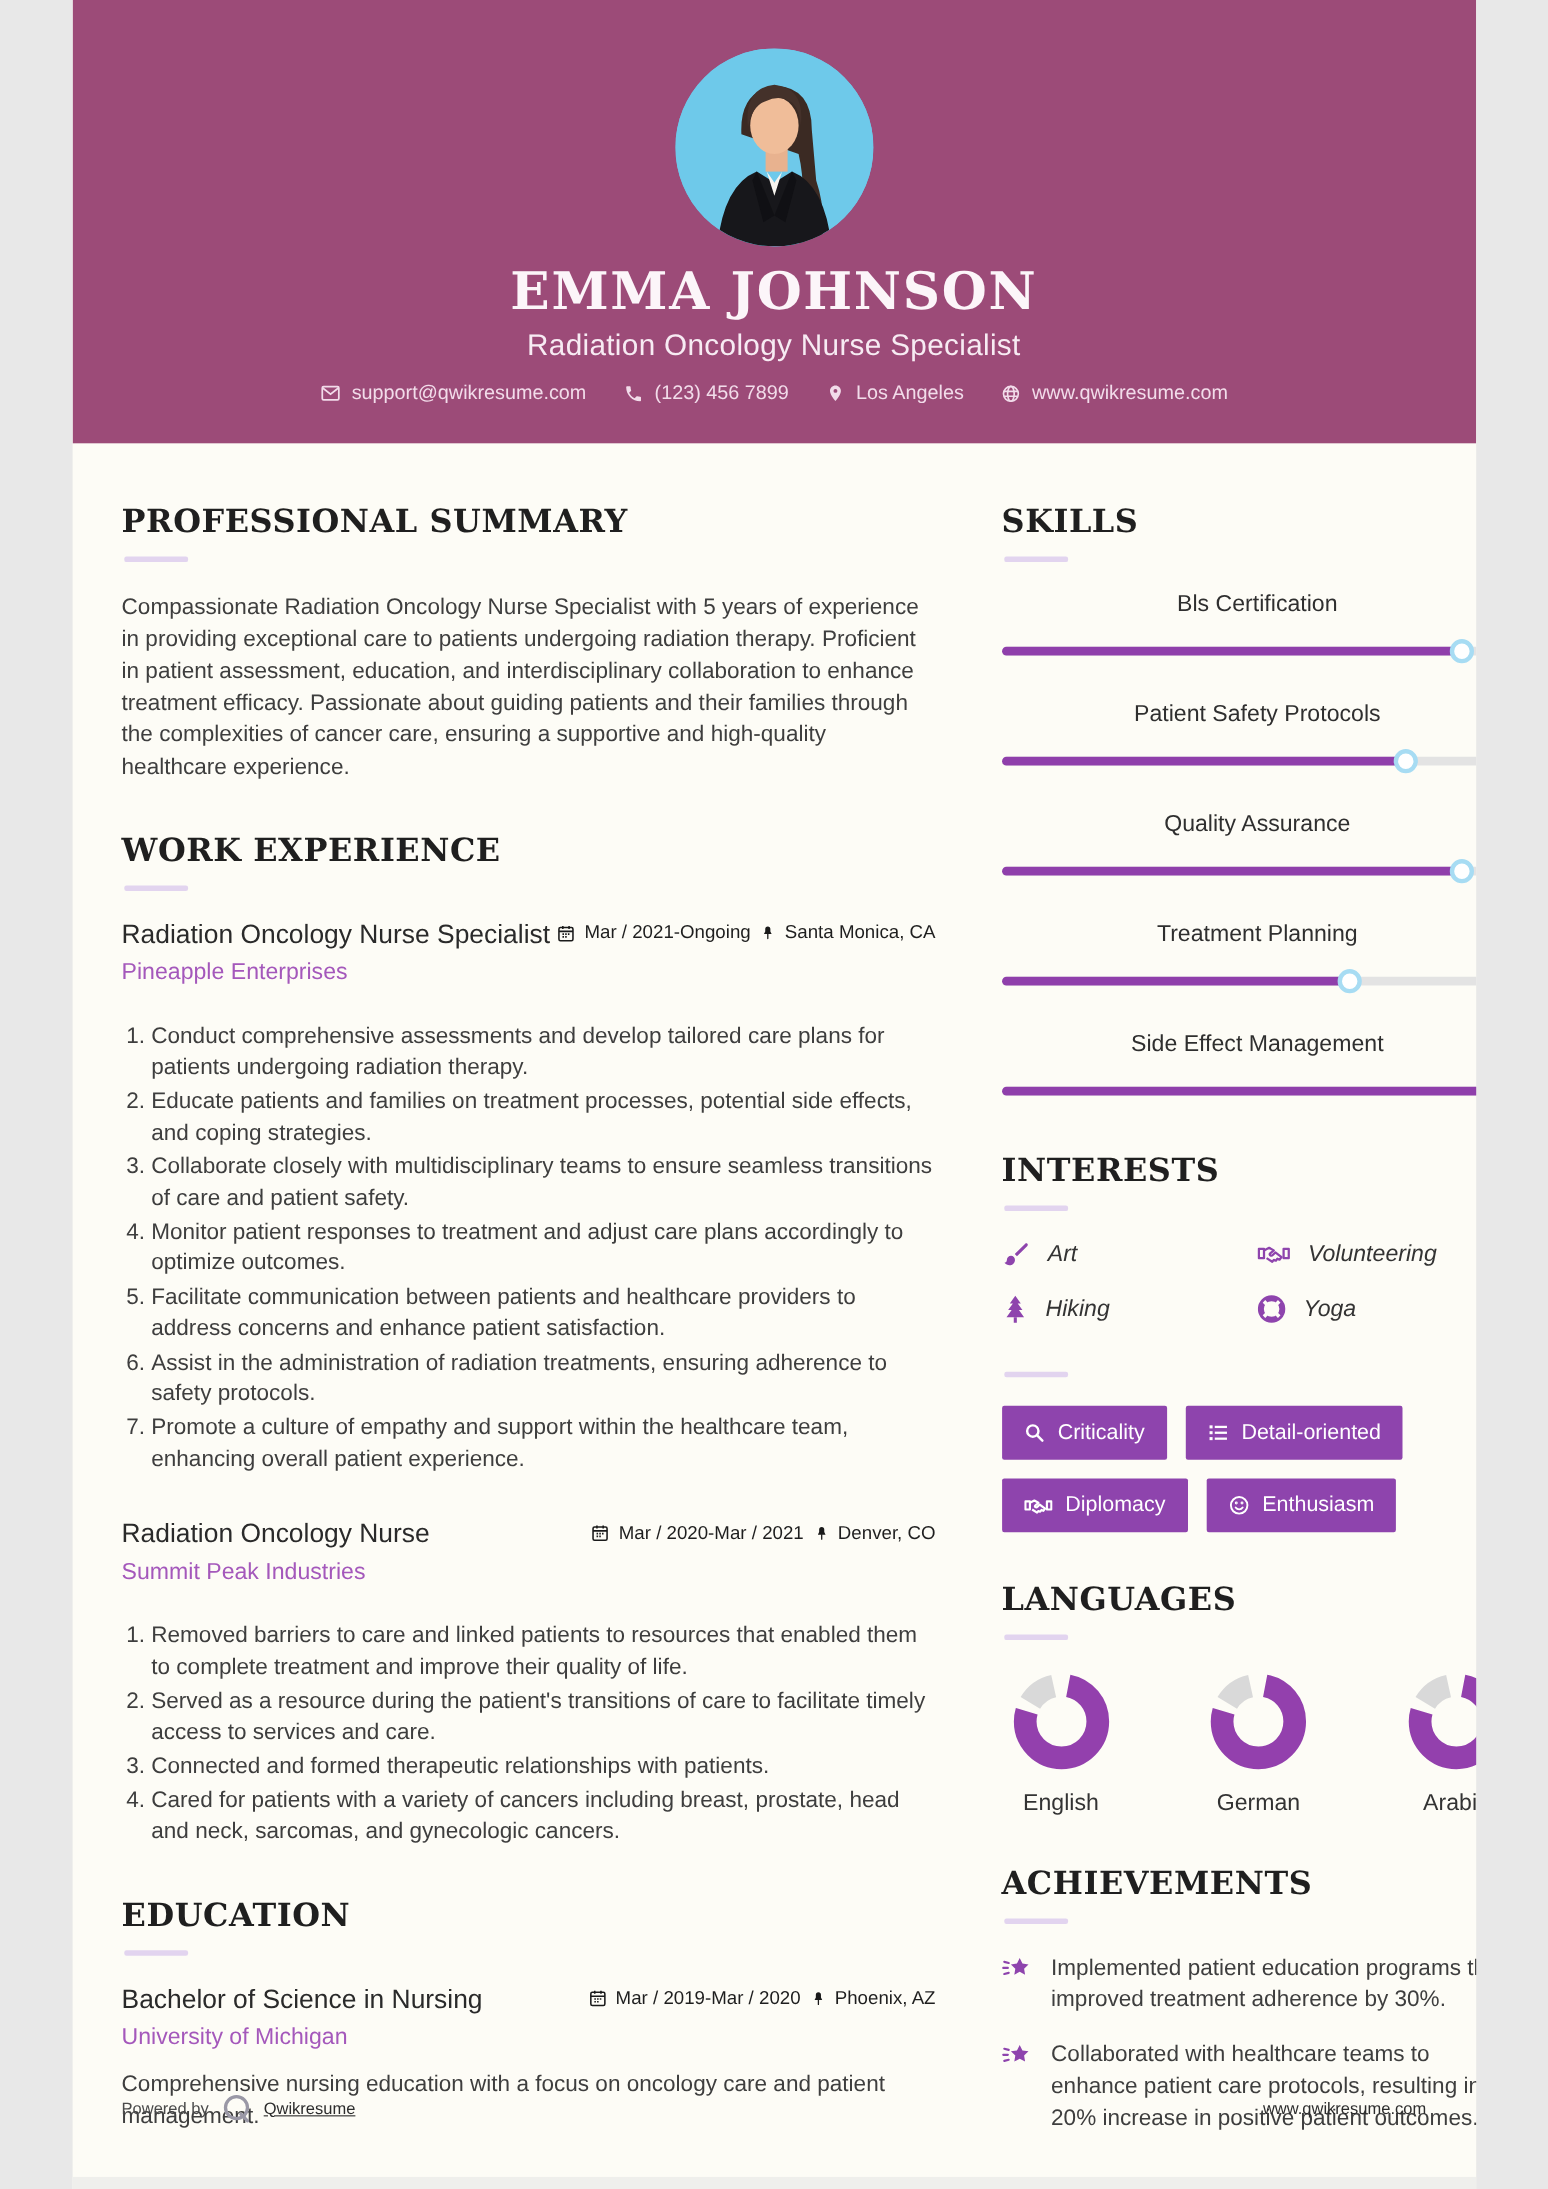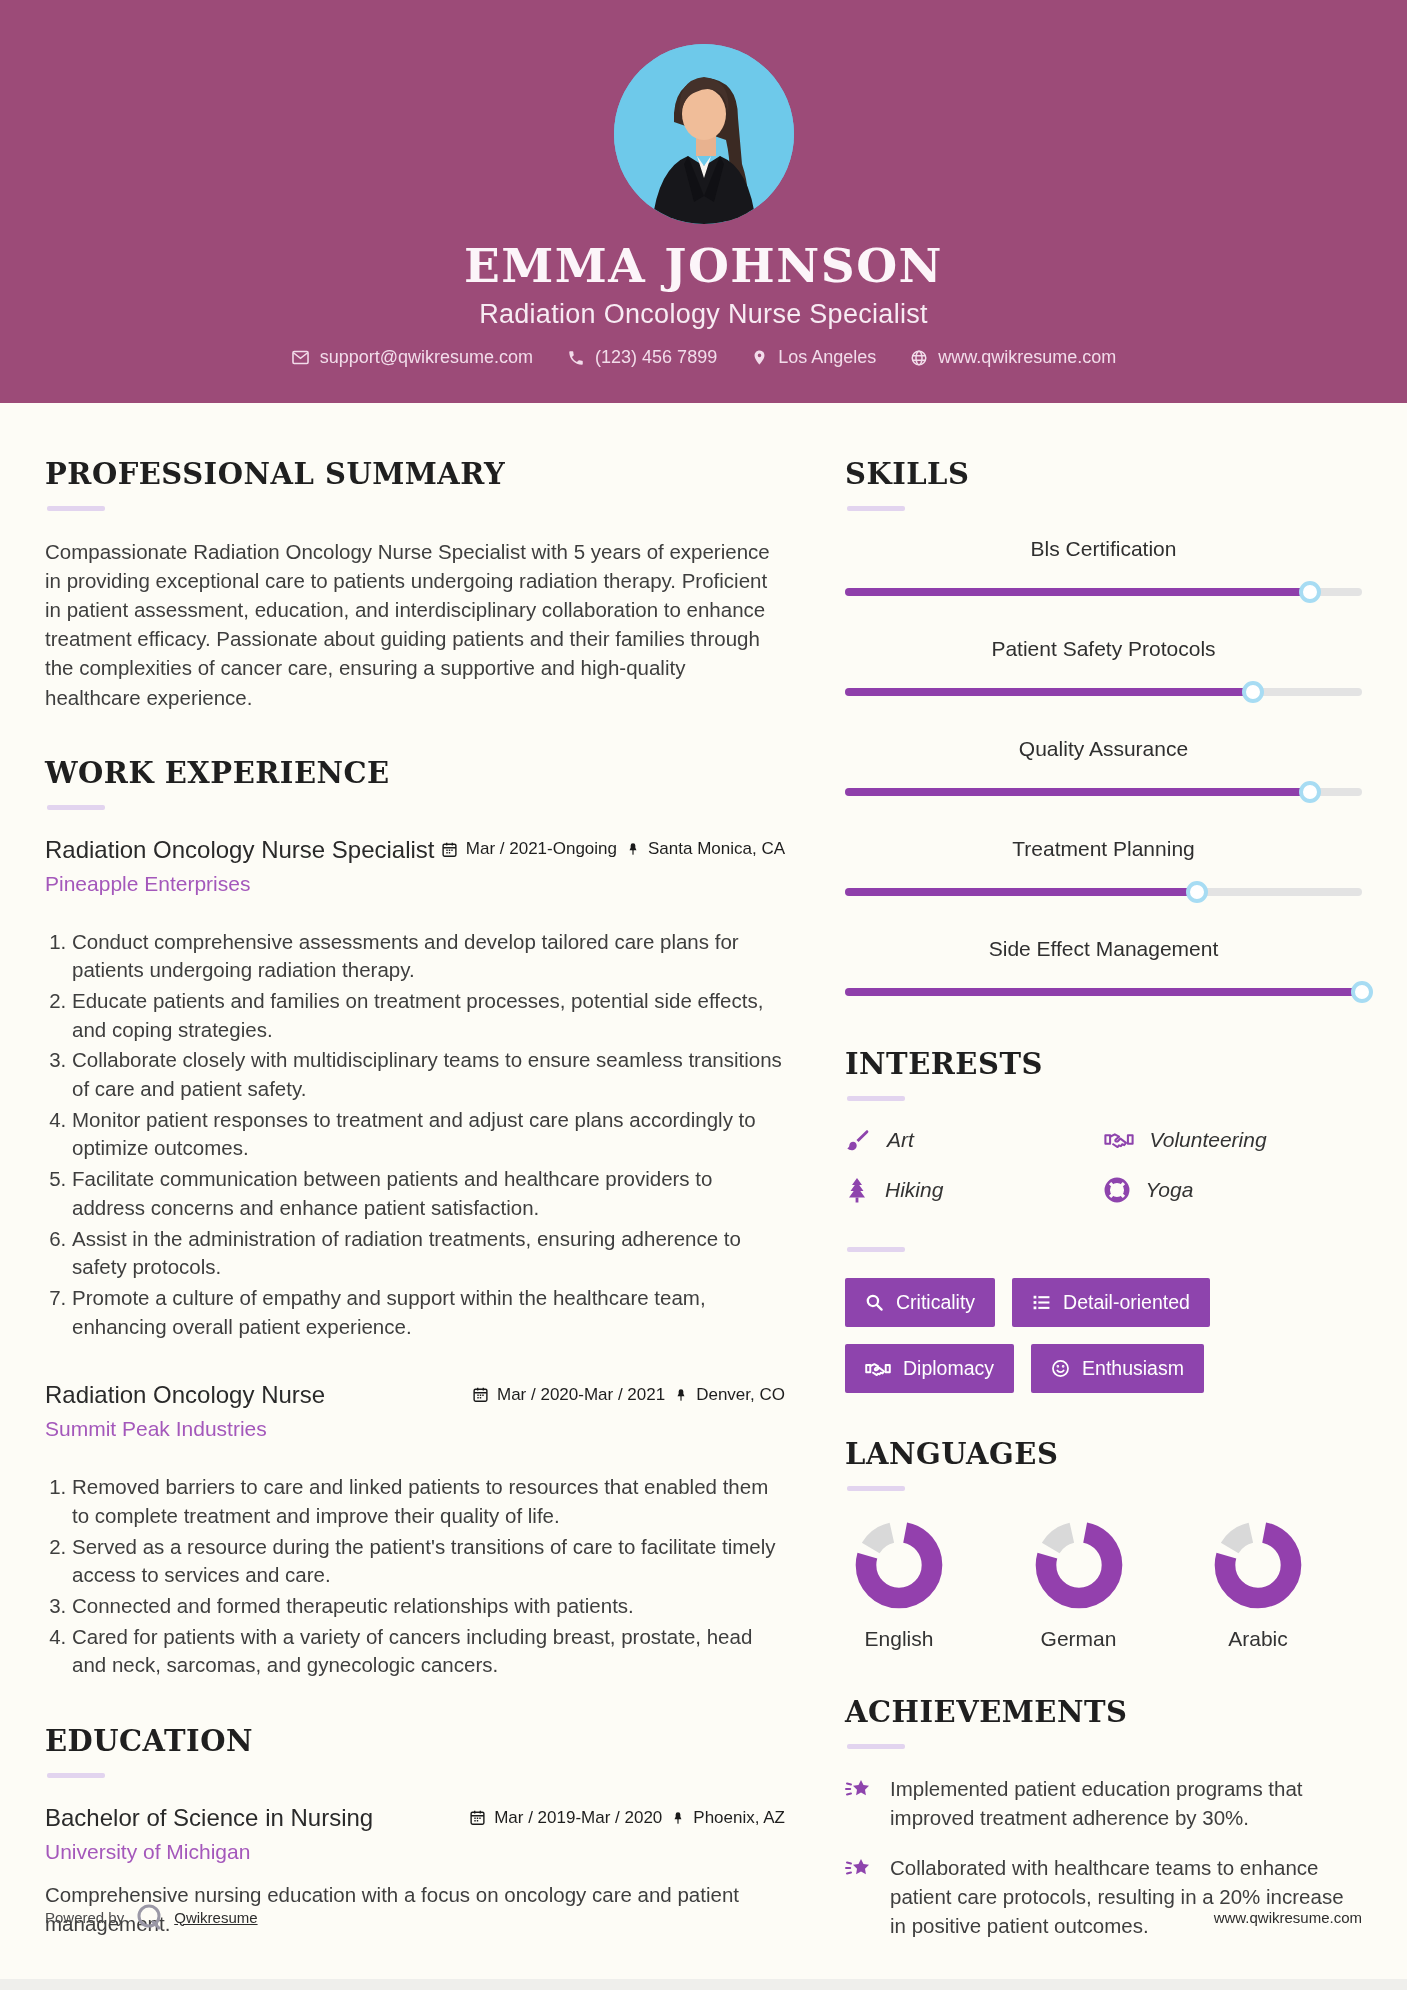--- a/index.html
+++ b/index.html
@@ -1,18 +1,18 @@
 <!DOCTYPE html>
 <html><head>
 <meta charset="utf-8">
 <style>
   * { margin:0; padding:0; box-sizing:border-box; }
   html,body { background:#e8e8e8; }
   .page {
-    position:relative; width:1407px; height:1990px; margin:0 auto;
+    position:relative; width:1276px; height:1990px; margin:0 auto;
     background:#fdfcf6; overflow:hidden;
     font-family:"Liberation Sans", sans-serif; color:#3f3f3f;
   }
   
   .header { background:#9c4b78; height:403px; text-align:center; padding-top:44px; }
   .avatar-wrap { width:180px; height:180px; border-radius:50%; overflow:hidden; margin:0 auto; background:#6ec9ea; }
   .avatar-wrap svg { display:block; }
   .person-name {
     margin-top:14px; font-family:"DejaVu Serif","Liberation Serif",serif;
     font-size:47px; font-weight:700; letter-spacing:1.5px; color:#fcf5f9;

